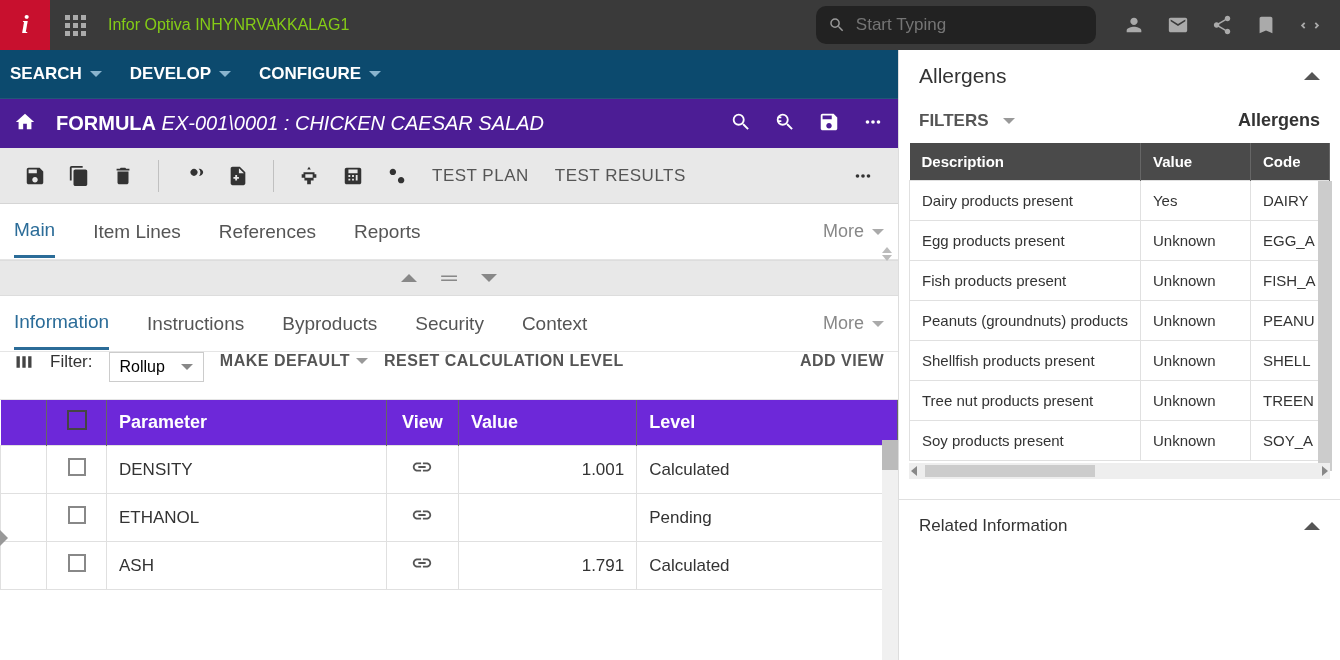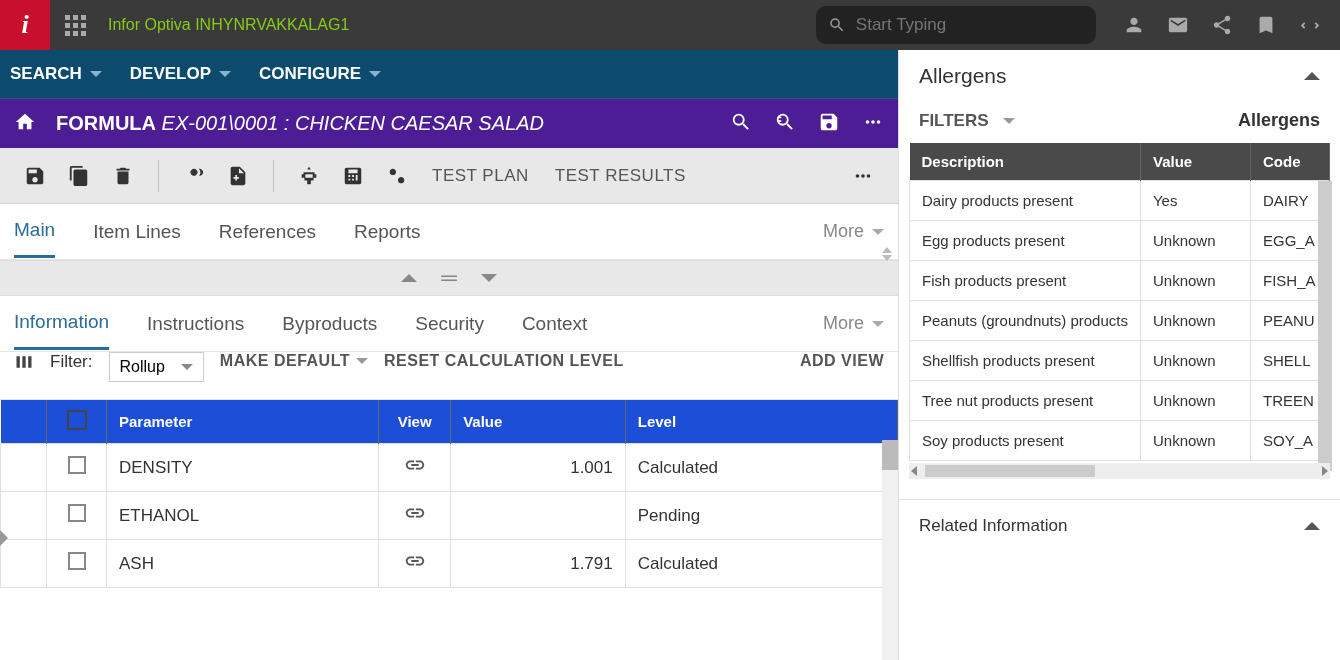--- a/index.html
+++ b/index.html
@@ -65,21 +65,21 @@
 .filter-row { display: flex; align-items: flex-start; height: 48px; padding: 0 14px; gap: 16px; border-bottom: 1px solid #e5e5e5; overflow: hidden; }
 .filter-row svg { width: 20px; height: 20px; fill: #444; }
 .filter-label { font-size: 17px; color: #333; }
 .filter-select { border: 1px solid #ccc; padding: 5px 10px; font-size: 16px; display: flex; align-items: center; cursor: pointer; gap: 8px; }
 .filter-select .chev-down { border-top-color: #888; }
 .action-btn { font-size: 16px; font-weight: bold; color: #555; letter-spacing: 0.5px; display: flex; align-items: center; cursor: pointer; }
 
 
 .param-table { flex: 1; overflow: hidden; position: relative; }
 .param-table table { width: 100%; border-collapse: collapse; }
-.param-table th { background: #1d4ed8; color: #fff; text-align: left; padding: 10px 12px; font-size: 15px; font-weight: bold; border-right: 1px solid #666; }
+.param-table th { background: #6d28d9; color: #fff; text-align: left; padding: 10px 12px; font-size: 18px; font-weight: bold; border-right: 1px solid #666; }
 .param-table th.center { text-align: center; }
 .param-table td { padding: 10px 12px; font-size: 17px; border: 1px solid #e0e0e0; color: #333; }
 .param-table td.center { text-align: center; }
 .param-table td.right { text-align: right; }
 .param-table .cbox { width: 20px; height: 20px; border: 2px solid #444; display: inline-block; cursor: pointer; }
 .param-table .cbox-sm { width: 18px; height: 18px; border: 2px solid #888; display: inline-block; cursor: pointer; }
 .col-expand { width: 46px; }
 .col-check { width: 60px; }
 .col-view { width: 72px; }
 .scroll-track { position: absolute; right: 0; top: 40px; bottom: 0; width: 16px; background: #f0f0f0; }

